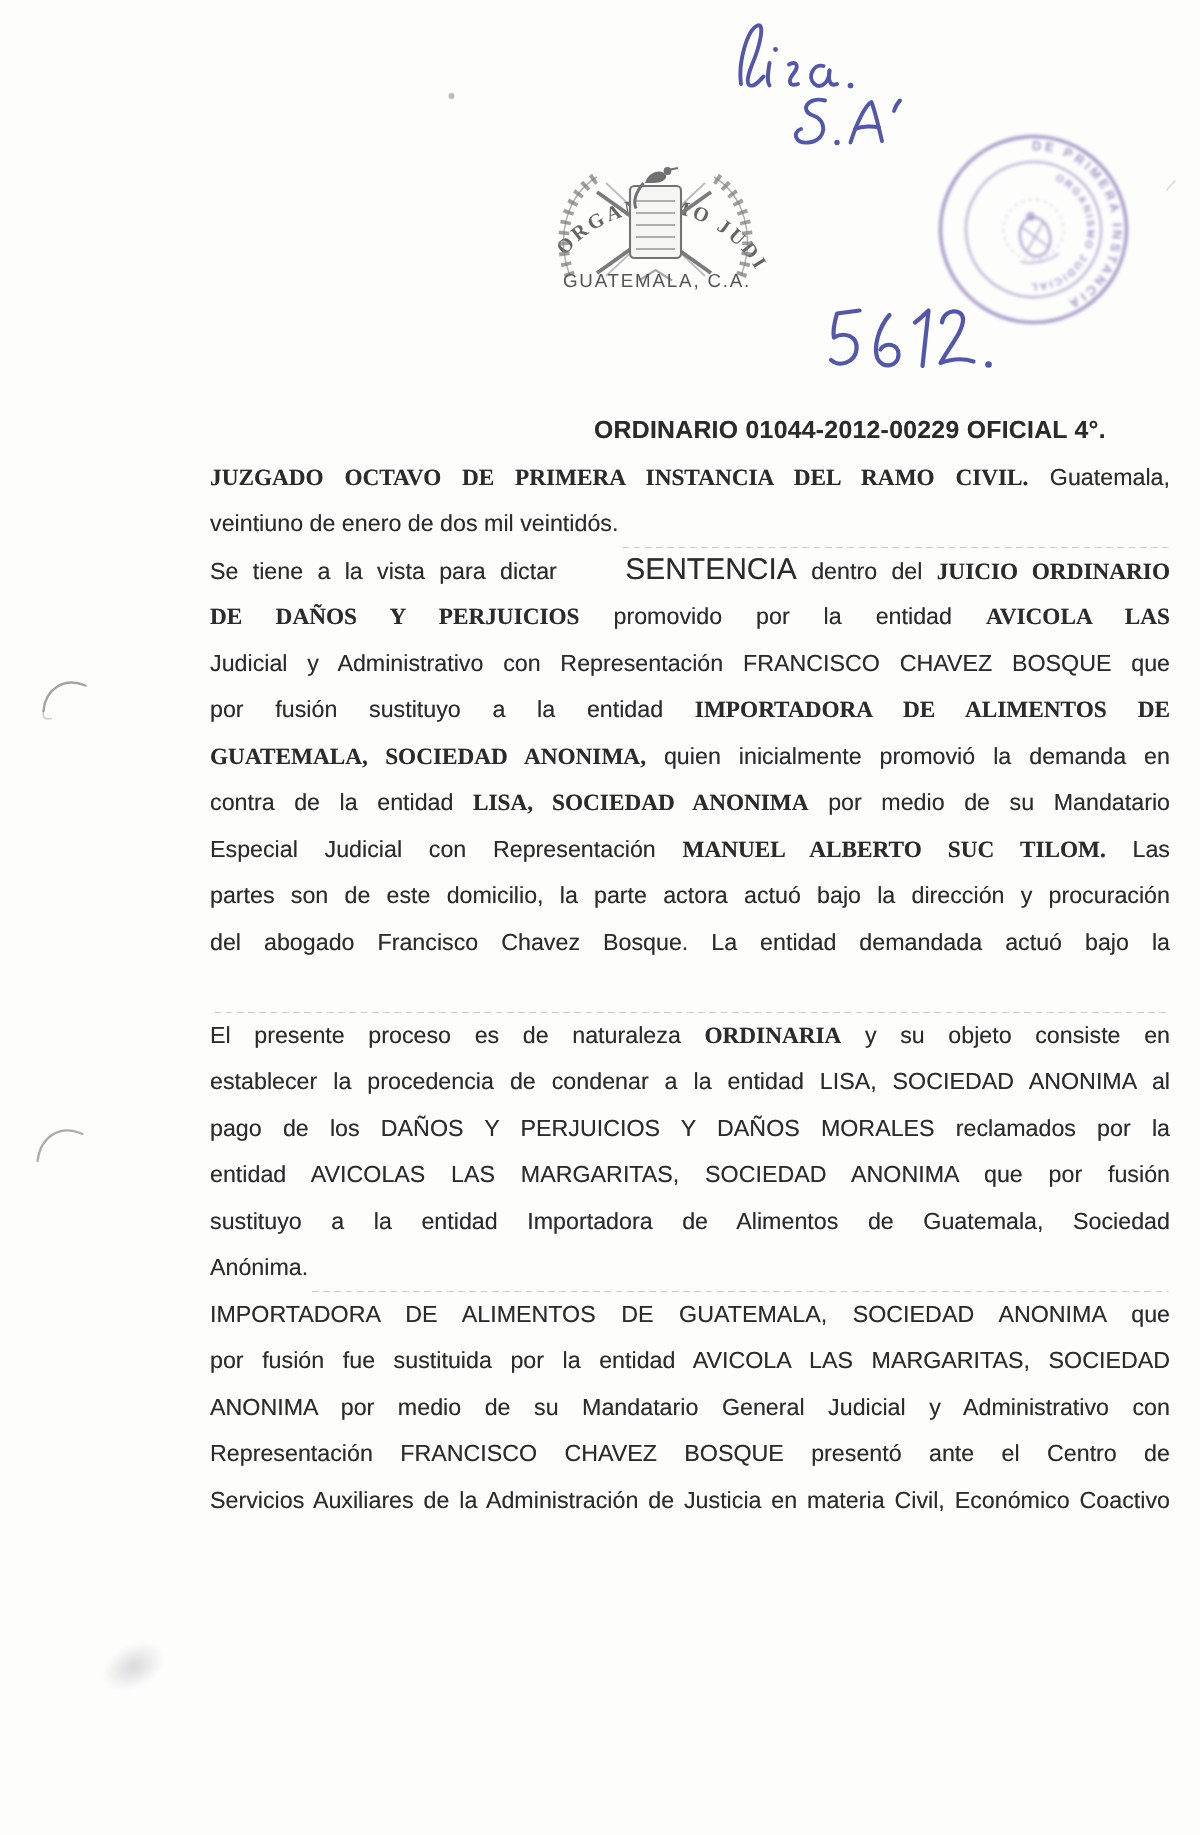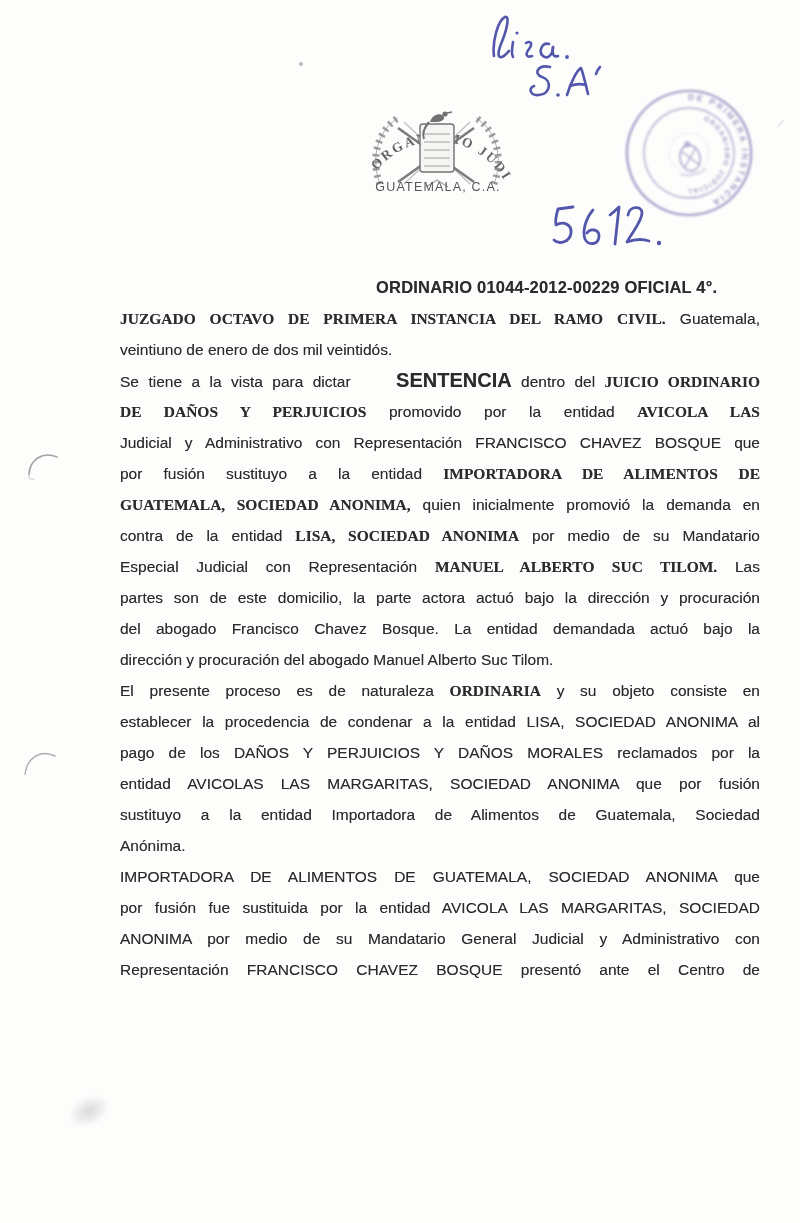--- a/index.html
+++ b/index.html
@@ -1,26 +1,26 @@
 <!DOCTYPE html>
 <html><head>
 <meta charset="utf-8">
 <style>
   html,body{margin:0;padding:0;background:#d9d9d9;}
   .page{position:relative;width:800px;height:1223px;margin:0 auto;background:#fdfdfc;
         font-family:"Liberation Sans",sans-serif;color:#2b2b2b;overflow:hidden;}
   
-  .textblock{position:absolute;left:120px;top:272px;width:640px;
+  .textblock{position:absolute;left:140px;top:272px;width:640px;
              text-shadow:0 0 .4px rgba(0,0,0,.4);}
   .title{font-weight:bold;font-size:16.5px;line-height:31px;height:31px;
          padding-left:256px;white-space:nowrap;letter-spacing:.2px;}
   .dl{height:31px;line-height:31px;font-size:15.5px;overflow:hidden;}
   .just{text-align:justify;text-align-last:justify;text-justify:inter-word;}
   .dl .b{font-weight:bold;font-family:Liberation Serif, serif;}
-  .dl .big{font-weight:bold;font-size:20px;margin-left:36px;}
+  .dl .big{font-weight:normal;font-size:20px;margin-left:36px;}
   .dl .bu{font-weight:bold;text-decoration:underline;text-underline-offset:3px;}
   .dashline{display:flex;align-items:center;}
   .dashline span{white-space:pre;}
   .dashes{flex:1;position:relative;}
   .dashes::after{content:"";position:absolute;left:3px;right:1px;top:15px;height:1.9px;
                  background:repeating-linear-gradient(90deg,#3a3a3a 0 4.5px,transparent 4.5px 7.5px);}
   
   .hw{position:absolute;}
   .hw path{fill:none;stroke-linecap:round;stroke-linejoin:round;}
   
@@ -150,36 +150,36 @@
         <div class="dl just"><span>Se tiene a la vista para dictar </span><span class="big">SENTENCIA</span><span> dentro del </span><span class="b">JUICIO ORDINARIO</span></div>
         <div class="dl just"><span class="b">DE DAÑOS Y PERJUICIOS</span><span> promovido por la entidad </span><span class="b">AVICOLA LAS</span></div>
         <div class="dl just"><span>Judicial y Administrativo con Representación FRANCISCO CHAVEZ BOSQUE que</span></div>
         <div class="dl just"><span>por fusión sustituyo a la entidad </span><span class="b">IMPORTADORA DE ALIMENTOS DE</span></div>
         <div class="dl just"><span class="b">GUATEMALA, SOCIEDAD ANONIMA,</span><span> quien inicialmente promovió la demanda en</span></div>
         <div class="dl just"><span>contra de la entidad </span><span class="b">LISA, SOCIEDAD ANONIMA</span><span> por medio de su Mandatario</span></div>
         <div class="dl just"><span>Especial Judicial con Representación </span><span class="b">MANUEL ALBERTO SUC TILOM.</span><span> Las</span></div>
         <div class="dl just"><span>partes son de este domicilio, la parte actora actuó bajo la dirección y procuración</span></div>
         <div class="dl just"><span>del abogado Francisco Chavez Bosque. La entidad demandada actuó bajo la</span></div>
         <div class="dl dashline">
-          <span>dirección y procuración del abogado Manuel Alberto Suc Tilom. </span>
           <span class="dashes"></span>
         </div>
         <div class="dl just"><span>El presente proceso es de naturaleza </span><span class="b">ORDINARIA</span><span> y su objeto consiste en</span></div>
         <div class="dl just"><span>establecer la procedencia de condenar a la entidad LISA, SOCIEDAD ANONIMA al</span></div>
         <div class="dl just"><span>pago de los DAÑOS Y PERJUICIOS Y DAÑOS MORALES reclamados por la</span></div>
         <div class="dl just"><span>entidad AVICOLAS LAS MARGARITAS, SOCIEDAD ANONIMA que por fusión</span></div>
         <div class="dl just"><span>sustituyo a la entidad Importadora de Alimentos de Guatemala, Sociedad</span></div>
         <div class="dl dashline">
           <span>Anónima.</span>
           <span class="dashes"></span>
         </div>
         <div class="dl just"><span>IMPORTADORA DE ALIMENTOS DE GUATEMALA, SOCIEDAD ANONIMA que</span></div>
         <div class="dl just"><span>por fusión fue sustituida por la entidad AVICOLA LAS MARGARITAS, SOCIEDAD</span></div>
         <div class="dl just"><span>ANONIMA por medio de su Mandatario General Judicial y Administrativo con</span></div>
         <div class="dl just"><span>Representación FRANCISCO CHAVEZ BOSQUE presentó ante el Centro de</span></div>
+        <div class="dl just"><span>Servicios Auxiliares de la Administración de Justicia en materia Civil, Económico Coactivo</span></div>
       </div>
   </div>
 
   <svg class="crescent" style="left:26px;top:448px" width="36" height="36" viewBox="0 0 36 36">
     <path d="M3,26 C4,12 16,3 31,9" fill="none" stroke="#4a4a4a" stroke-width="1.6" opacity=".5" stroke-linecap="round"></path>
     <path d="M3,26 C2,30 4,32 8,31" fill="none" stroke="#7a7a7a" stroke-width="1.2" opacity=".35" stroke-linecap="round"></path>
   </svg>
   <svg class="crescent" style="left:22px;top:746px" width="38" height="36" viewBox="0 0 38 36">
     <path d="M3,28 C5,12 18,3 33,10" fill="none" stroke="#4a4a4a" stroke-width="1.5" opacity=".45" stroke-linecap="round"></path>
   </svg>

